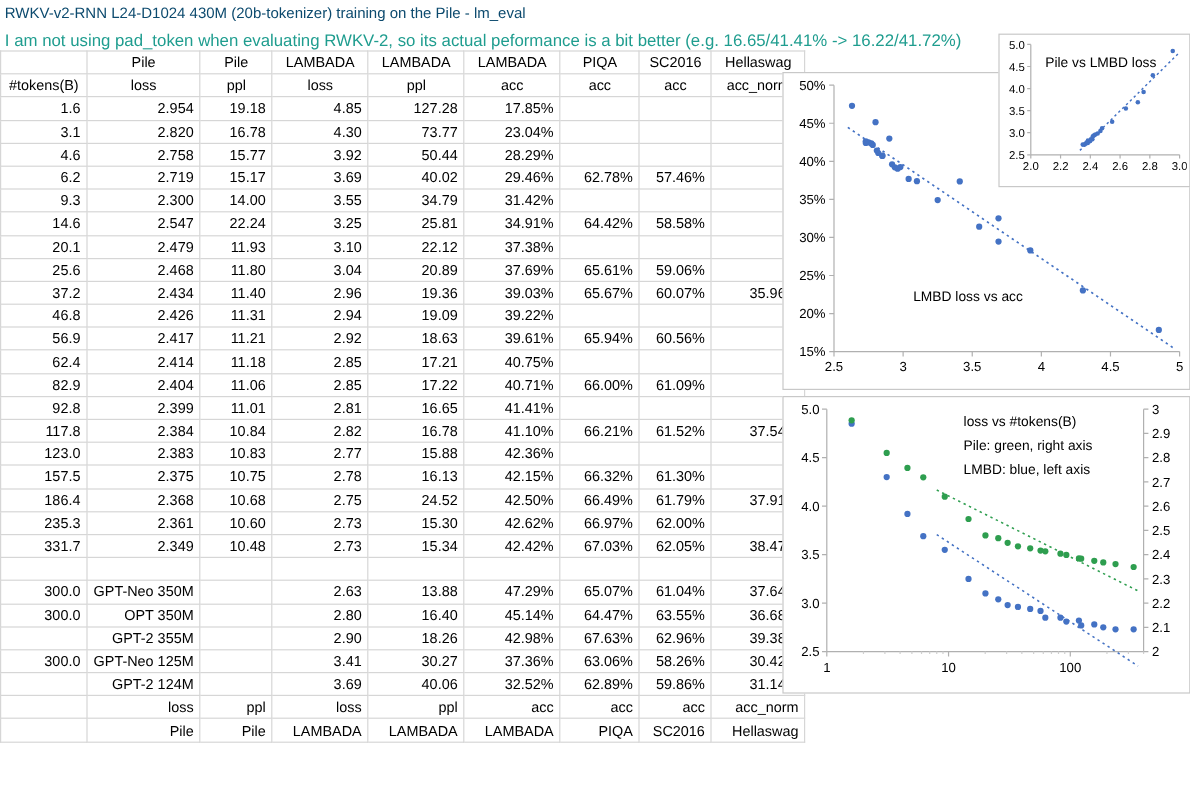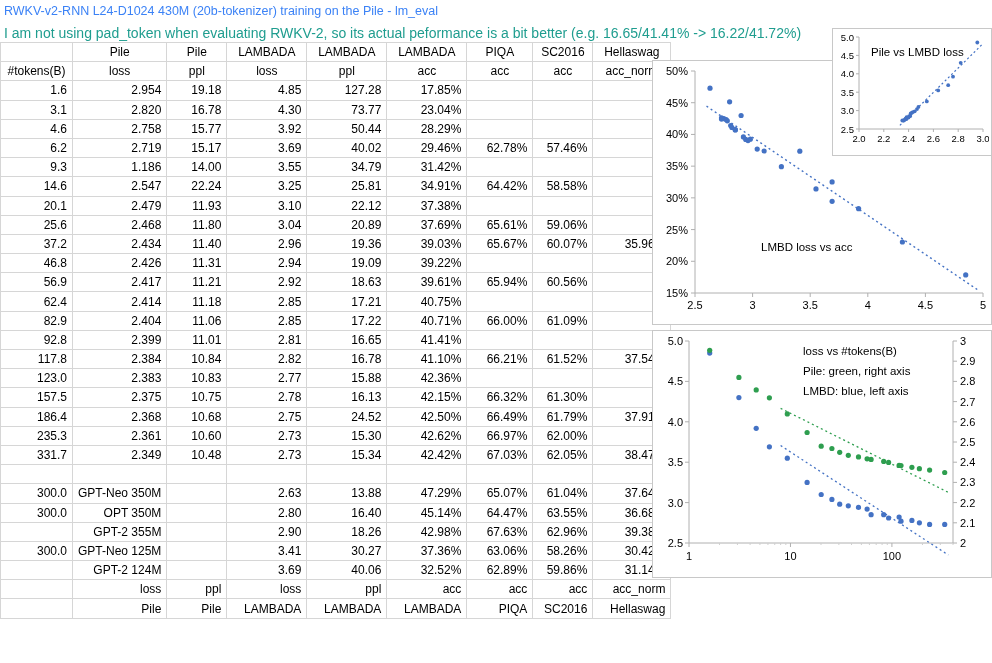--- a/index.html
+++ b/index.html
@@ -3,21 +3,21 @@
 <meta charset="utf-8">
 <style>
   html,body{margin:0;padding:0;}
   body{
     width:992px;height:663px;background:#ffffff;
     font-family:"Liberation Sans", sans-serif;
     font-size:12px;color:#000;overflow:hidden;position:relative;
   }
   #root{position:relative;width:992px;height:663px;}
 
-  .title1{position:absolute;left:4px;top:4px;font-size:12.5px;color:#3b82f6;white-space:nowrap;}
+  .title1{position:absolute;left:4px;top:4px;font-size:12.5px;color:#0c4a6e;white-space:nowrap;}
   .title2{position:absolute;left:4px;top:25px;font-size:14px;color:#1f9d8f;white-space:nowrap;}
 
   
   table.grid{
     position:absolute;left:0px;top:42px;border-collapse:collapse;
     font-size:12px;
   }
   table.grid td,table.grid th{
     border:1px solid #d6d6d6;
     padding:0 5px;
@@ -121,21 +121,21 @@
           <td class="c2">15.17</td>
           <td class="c3">3.69</td>
           <td class="c4">40.02</td>
           <td class="c5">29.46%</td>
           <td class="c6">62.78%</td>
           <td class="c7">57.46%</td>
           <td class="c8"></td>
         </tr>
         <tr>
           <td class="c0">9.3</td>
-          <td class="c1">1.186</td>
+          <td class="c1">2.300</td>
           <td class="c2">14.00</td>
           <td class="c3">3.55</td>
           <td class="c4">34.79</td>
           <td class="c5">31.42%</td>
           <td class="c6"></td>
           <td class="c7"></td>
           <td class="c8"></td>
         </tr>
         <tr>
           <td class="c0">14.6</td>

